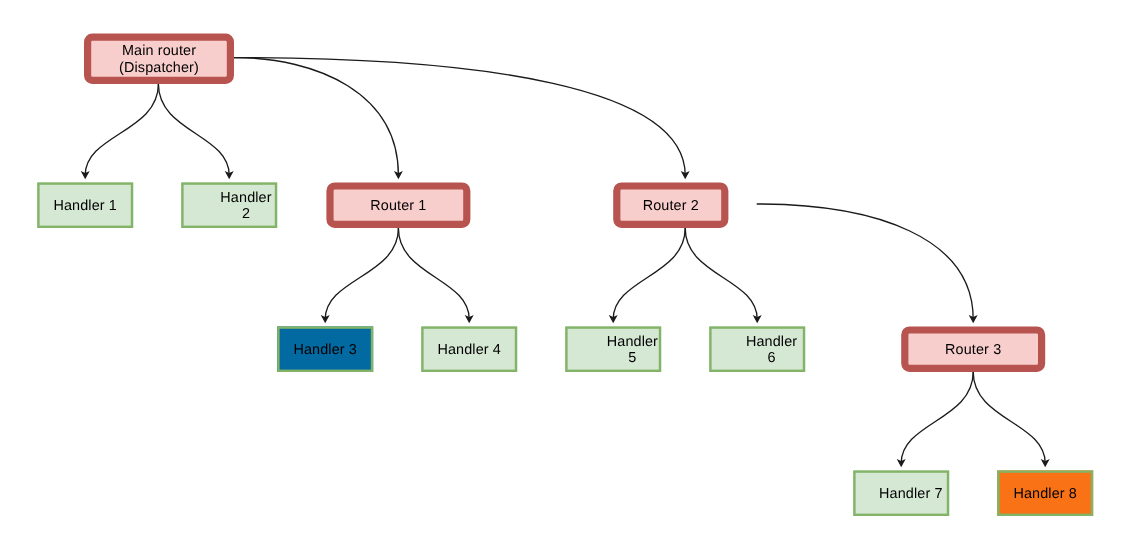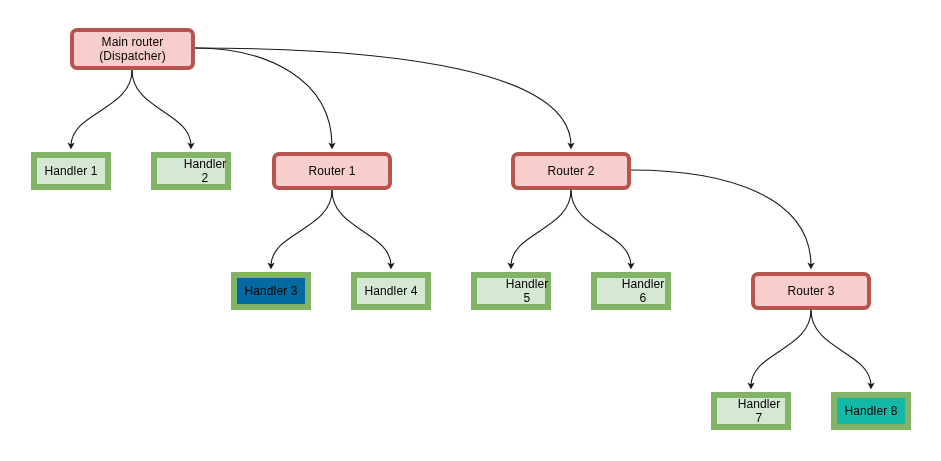--- a/index.html
+++ b/index.html
@@ -34,26 +34,26 @@
     justify-content: center;
     text-align: center;
     font-size: 12px;
     line-height: 14px;
     color: #000000;
     letter-spacing: 0.1px;
     white-space: pre-line;
   }
   .node-router {
     background: #f8cecc;
-    border: 4px solid #14532d;
+    border: 6px solid #14532d;
     border-radius: 7px;
   }
   .node-handler {
     background: #d5e8d4;
-    border: 6px solid #be185d;
+    border: 2px solid #be185d;
     border-radius: 0;
   }
 </style>
 </head>
 <body>
 
 <div id="canvas">
 
   <svg id="edge-layer" viewBox="0 0 941 461" xmlns="http://www.w3.org/2000/svg">
     <defs>
@@ -75,23 +75,23 @@
         <path d="M 811 310 C 811 350 871 352 871 386" fill="none" stroke="#1a1a1a" stroke-width="1.1" stroke-linecap="round" marker-end="url(#arrowhead)"></path>
       </g>
   </svg>
 
   <div id="node-group">
       <div class="node node-router" style="left: 70px; top: 28px; width: 125px; height: 42px; background: rgb(248, 206, 204); border-color: rgb(184, 84, 80); color: rgb(0, 0, 0);">Main router
 (Dispatcher)</div>
       <div class="node node-handler" style="left: 31px; top: 152px; width: 80px; height: 38px; background: rgb(213, 232, 212); border-color: rgb(130, 179, 102); color: rgb(0, 0, 0);">Handler 1</div>
       <div class="node node-handler" style="left: 151px; top: 152px; width: 80px; height: 38px; background: rgb(213, 232, 212); border-color: rgb(130, 179, 102); color: rgb(0, 0, 0); padding-left: 28px;">Handler 2</div>
       <div class="node node-router" style="left: 272px; top: 152px; width: 120px; height: 38px; background: rgb(248, 206, 204); border-color: rgb(184, 84, 80); color: rgb(0, 0, 0);">Router 1</div>
-      <div class="node node-router" style="left: 511px; top: 152px; width: 120px; height: 38px; background: rgb(248, 206, 204); border-color: rgb(184, 84, 80); color: rgb(0, 0, 0);">Router 2</div>
+      <div class="node node-router" style="left: 511px; top: 152px; width: 96px; height: 38px; background: rgb(248, 206, 204); border-color: rgb(184, 84, 80); color: rgb(0, 0, 0);">Router 2</div>
       <div class="node node-handler" style="left: 231px; top: 272px; width: 80px; height: 38px; background: #0369a1; border-color: rgb(130, 179, 102); color: rgb(0, 0, 0);">Handler 3</div>
       <div class="node node-handler" style="left: 351px; top: 272px; width: 80px; height: 38px; background: rgb(213, 232, 212); border-color: rgb(130, 179, 102); color: rgb(0, 0, 0);">Handler 4</div>
       <div class="node node-handler" style="left: 471px; top: 272px; width: 80px; height: 38px; background: rgb(213, 232, 212); border-color: rgb(130, 179, 102); color: rgb(0, 0, 0); padding-left: 32px;">Handler 5</div>
       <div class="node node-handler" style="left: 591px; top: 272px; width: 80px; height: 38px; background: rgb(213, 232, 212); border-color: rgb(130, 179, 102); color: rgb(0, 0, 0); padding-left: 24px;">Handler 6</div>
       <div class="node node-router" style="left: 751px; top: 272px; width: 120px; height: 38px; background: rgb(248, 206, 204); border-color: rgb(184, 84, 80); color: rgb(0, 0, 0);">Router 3</div>
       <div class="node node-handler" style="left: 711px; top: 392px; width: 80px; height: 38px; background: rgb(213, 232, 212); border-color: rgb(130, 179, 102); color: rgb(0, 0, 0); padding-left: 16px;">Handler 7</div>
-      <div class="node node-handler" style="left: 831px; top: 392px; width: 80px; height: 38px; background: #14b8a6; border-color: rgb(130, 179, 102); color: rgb(0, 0, 0);">Handler 8</div>
+      <div class="node node-handler" style="left: 831px; top: 392px; width: 80px; height: 38px; background: #f97316; border-color: rgb(130, 179, 102); color: rgb(0, 0, 0);">Handler 8</div>
     </div>
 
 </div>
 
 </body></html>

